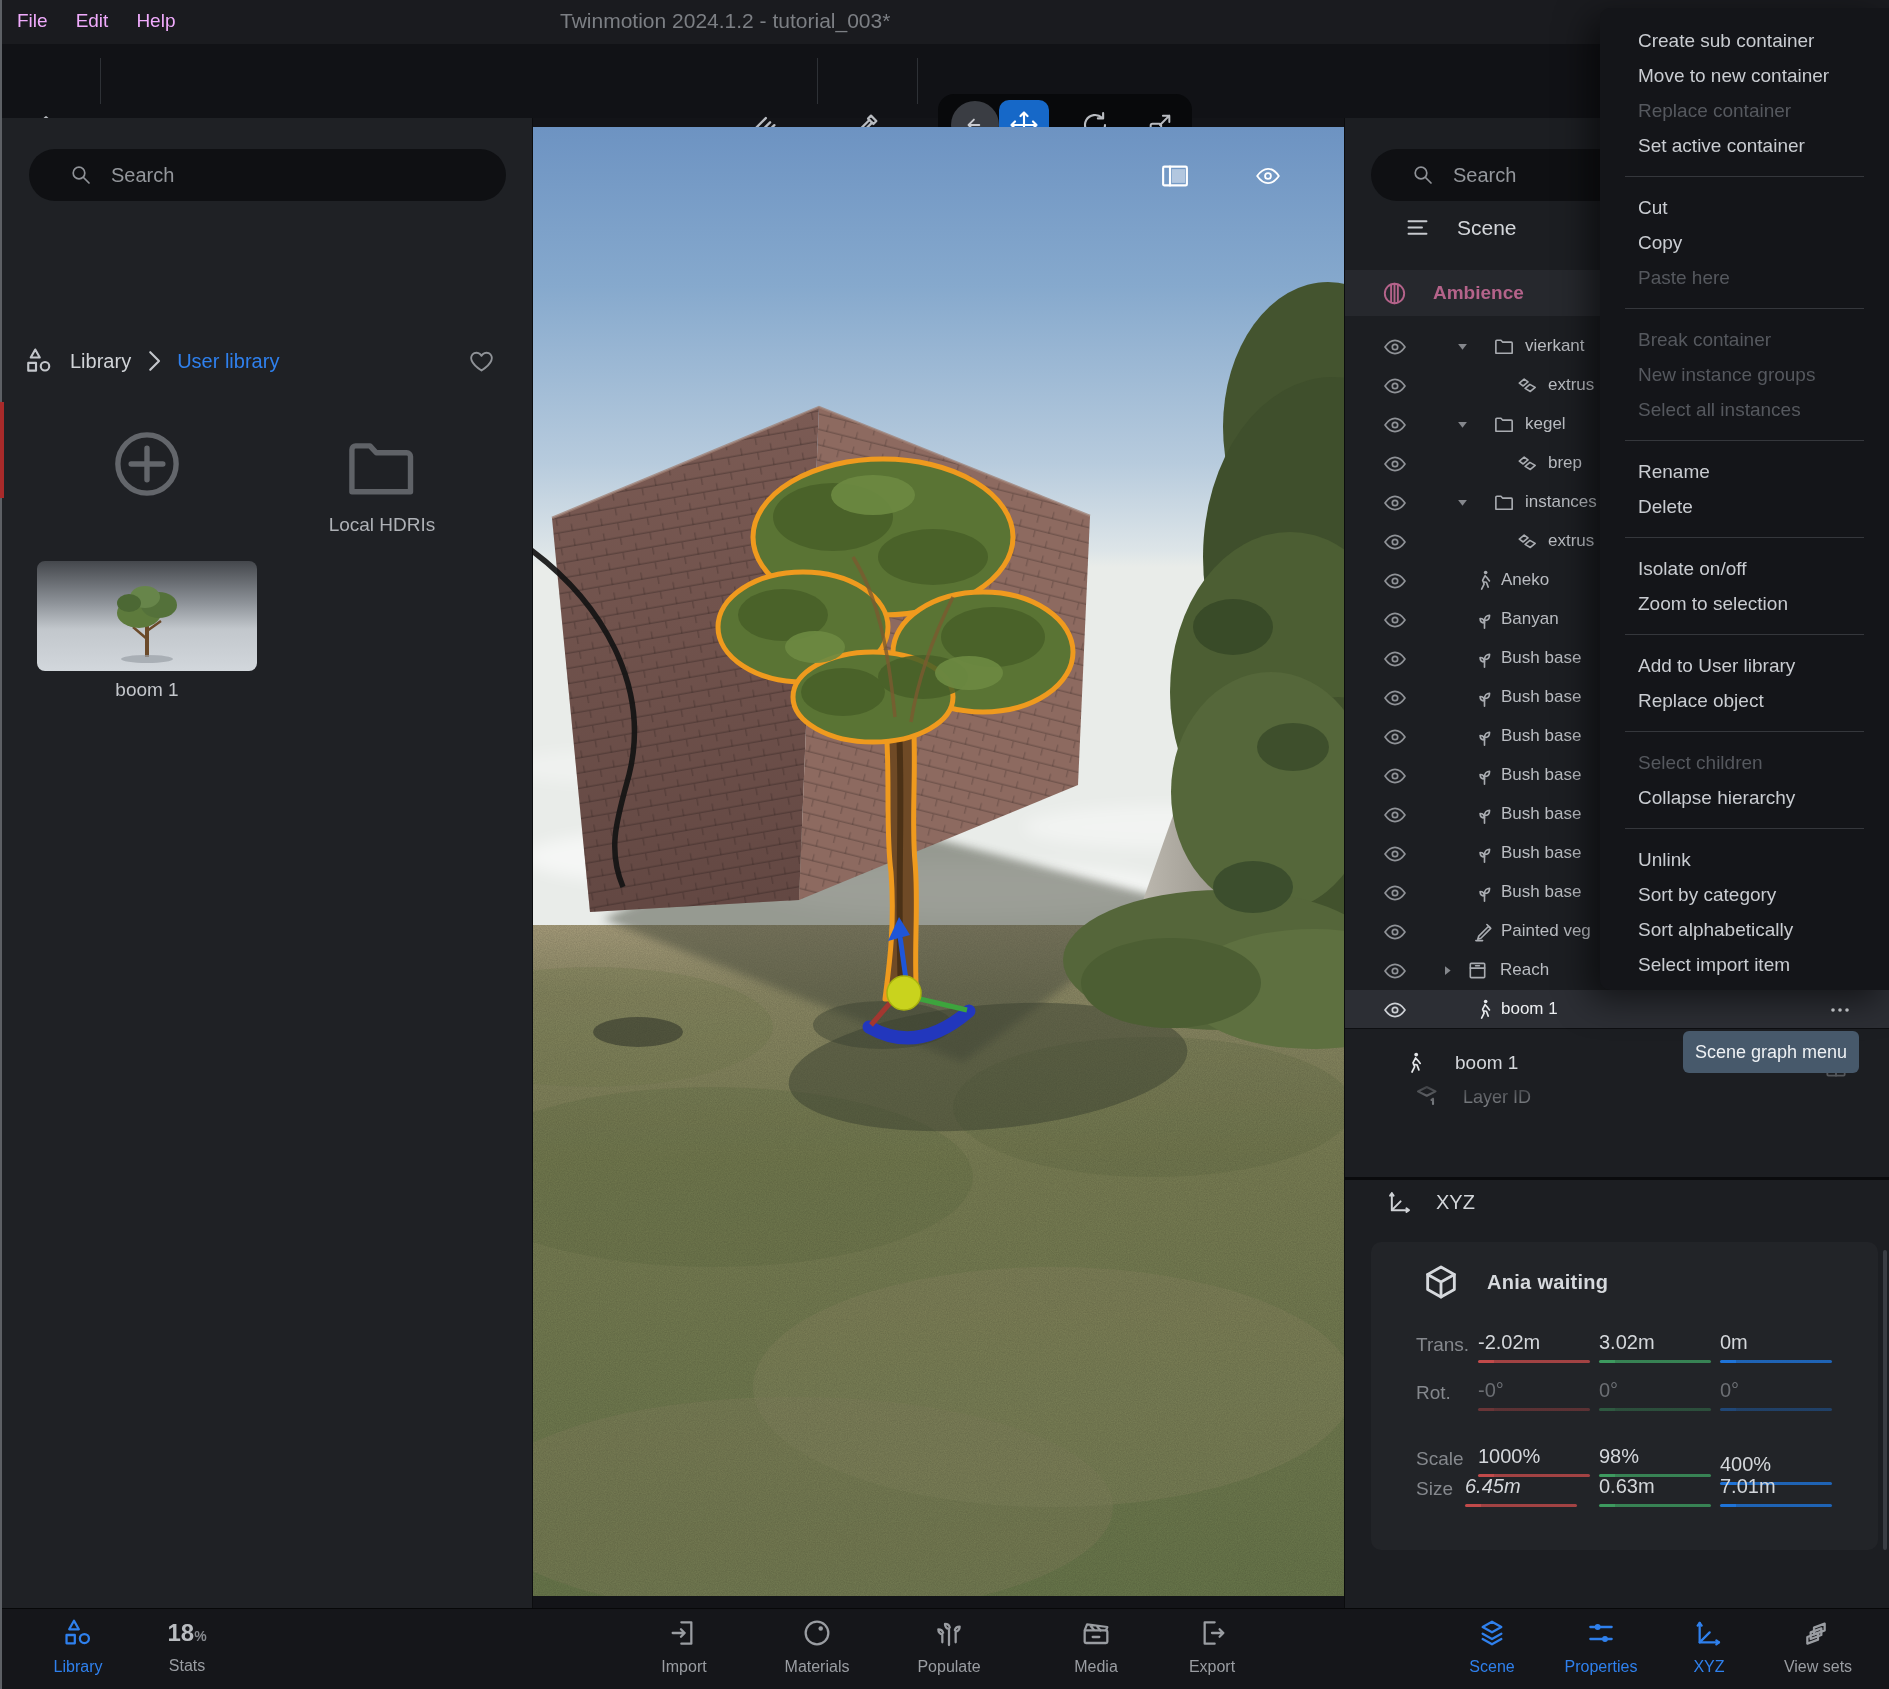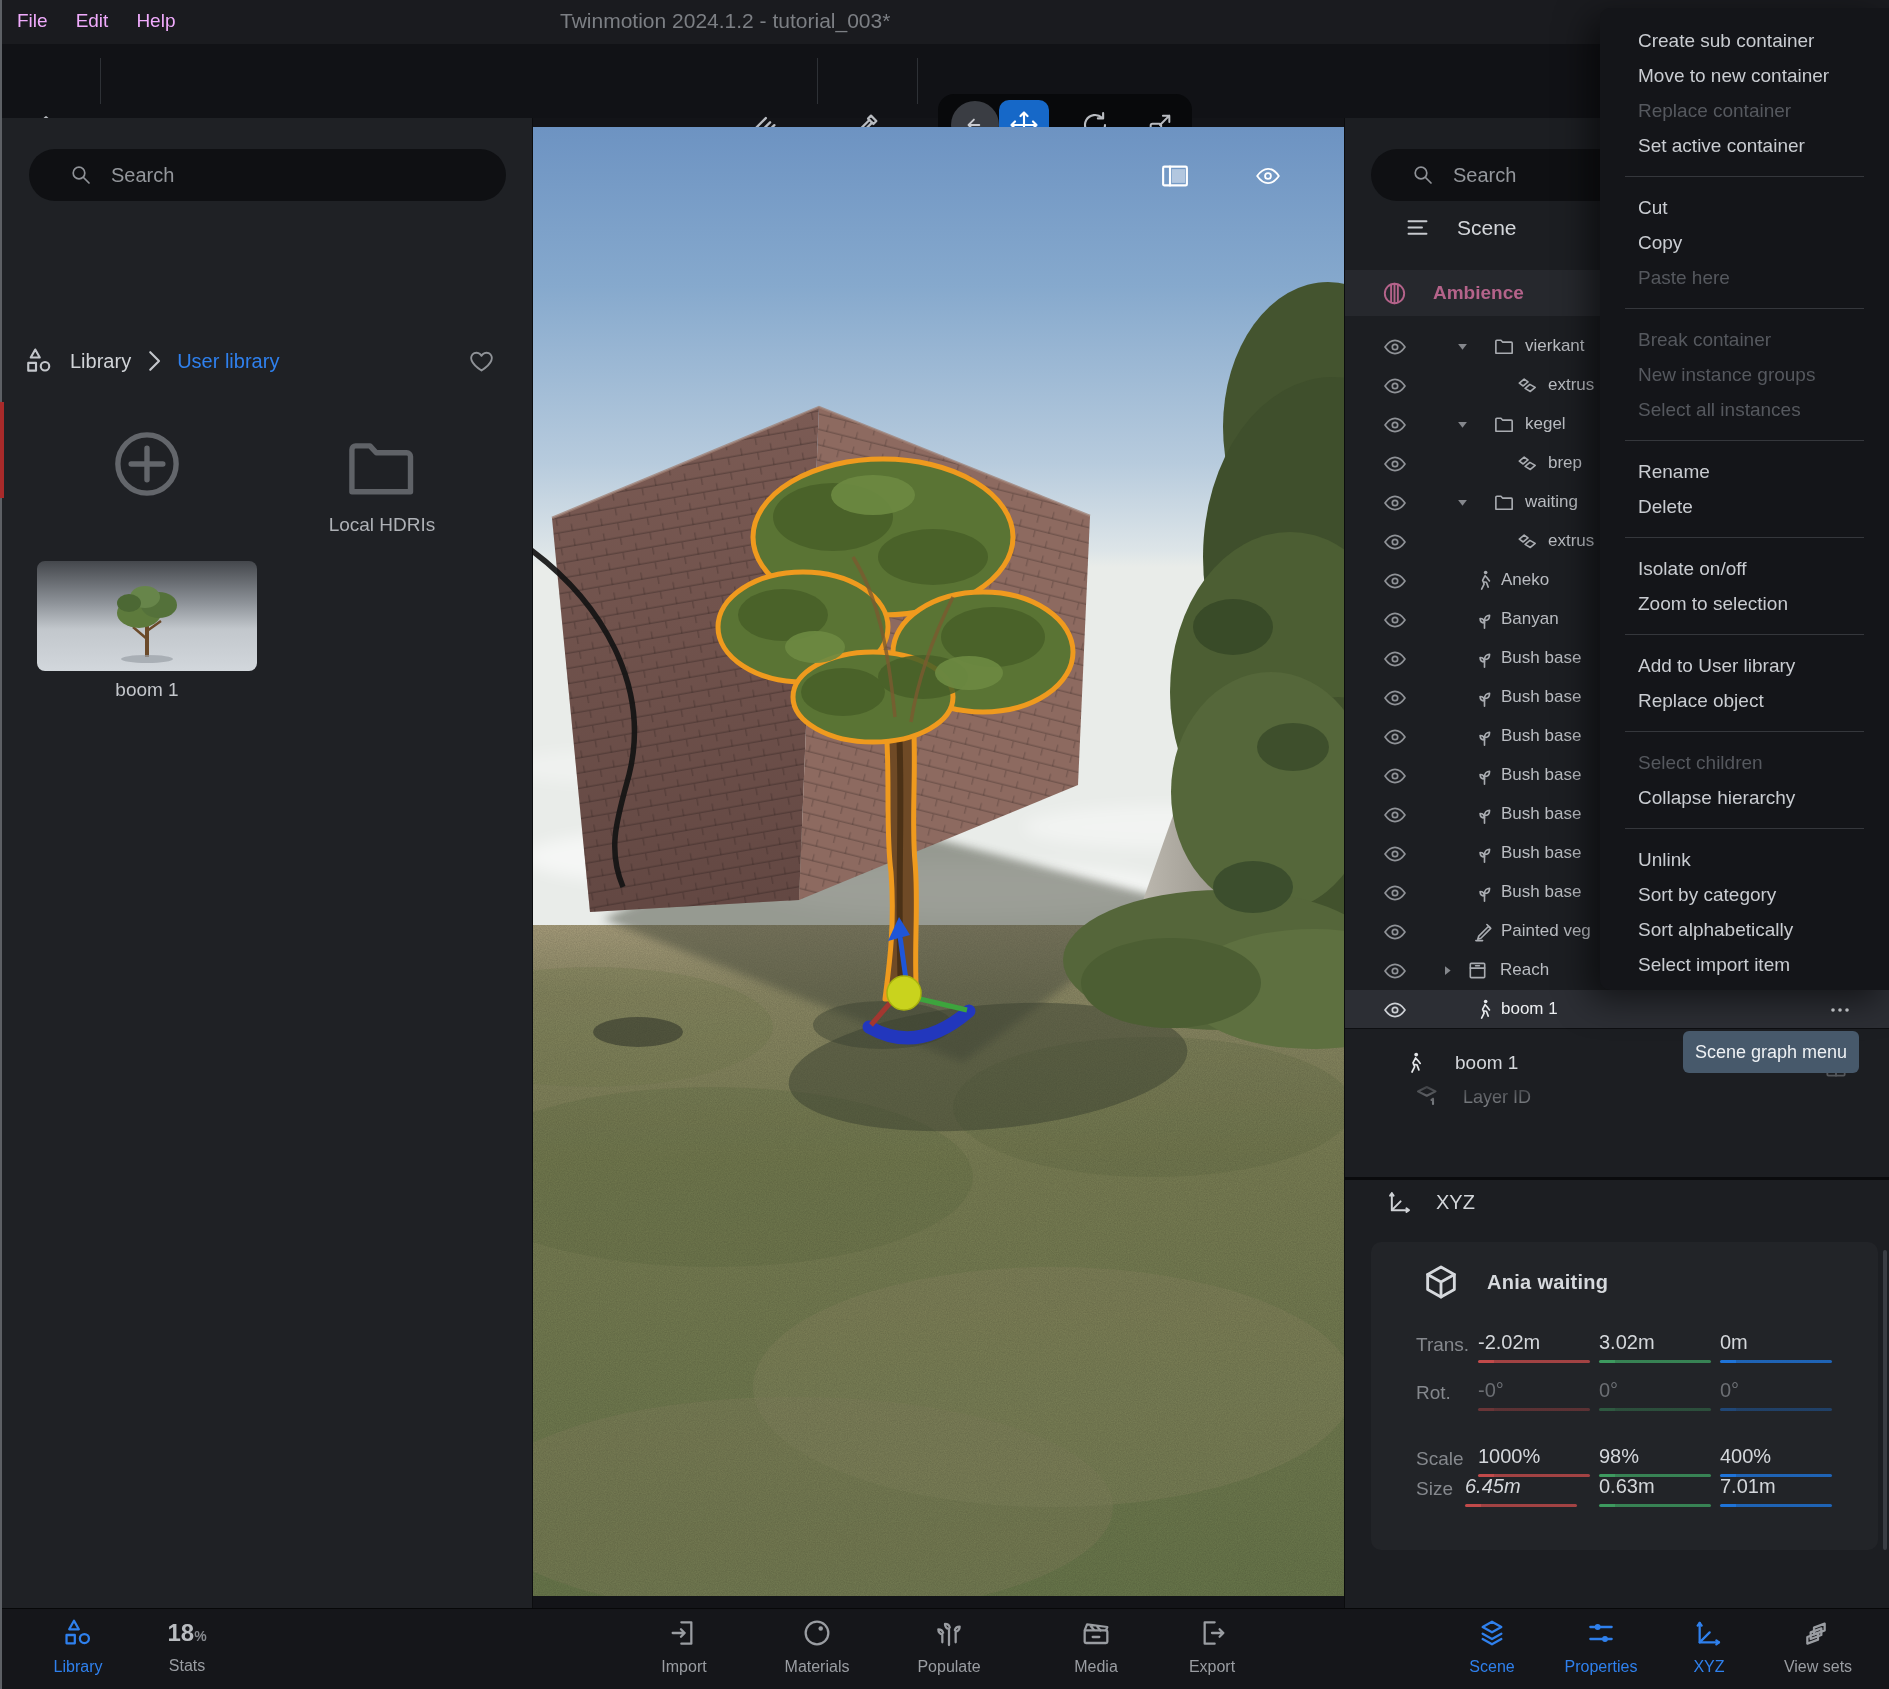--- a/index.html
+++ b/index.html
@@ -477,21 +477,21 @@
         <span class="exp ic" style="left:110px">
           <svg viewBox="0 0 24 24" fill="currentColor">
             <polygon points="5,8 19,8 12,17"></polygon>
           </svg>
         </span>
         <span class="obj ic" style="left:148px">
           <svg viewBox="0 0 24 24" fill="none" stroke="currentColor" stroke-width="1.7" stroke-linecap="round" stroke-linejoin="round">
             <path d="M3 19V6.5A1 1 0 0 1 4 5.5h4.3l1.9 2h8.8a1 1 0 0 1 1 1V19z"></path>
           </svg>
         </span>
-        <span class="lbl" style="left:180px">waiting</span>
+        <span class="lbl" style="left:180px">instances</span>
       </div>
       <div class="tree-row" style="top: 404px;">
         <span class="eye ic">
           <svg viewBox="0 0 24 24" fill="none" stroke="currentColor" stroke-width="1.7" stroke-linecap="round" stroke-linejoin="round">
             <path d="M2 12c3.2-4.6 6.9-6.6 10-6.6S18.8 7.4 22 12c-3.2 4.6-6.9 6.6-10 6.6S5.2 16.6 2 12z"></path>
             <circle cx="12" cy="12" r="2.7"></circle>
           </svg>
         </span>
         <span class="obj ic" style="left:171px">
           <svg viewBox="0 0 24 24" fill="none" stroke="currentColor" stroke-width="1.7" stroke-linecap="round" stroke-linejoin="round">
@@ -783,21 +783,21 @@
         <div class="xyz-row" style="top: 198px;">
           <span class="rl">Scale</span>
           <div class="xyz-cell" style="left: 107px;">
             <span class="v">1000%</span>
             <div class="u" style="background: linear-gradient(90deg, rgb(194, 74, 74) 0px, rgb(194, 74, 74) 14%, rgba(194, 74, 74, 0.8) 14%); opacity: 1;"></div>
           </div>
           <div class="xyz-cell" style="left: 228px;">
             <span class="v">98%</span>
             <div class="u" style="background: linear-gradient(90deg, rgb(61, 154, 95) 0px, rgb(61, 154, 95) 14%, rgba(61, 154, 95, 0.8) 14%); opacity: 1;"></div>
           </div>
-          <div class="xyz-cell" style="left: 349px;">
+          <div class="xyz-cell" style="left: 349px; margin-top: 8px;">
             <span class="v">400%</span>
             <div class="u" style="background: linear-gradient(90deg, rgb(30, 115, 216) 0px, rgb(30, 115, 216) 14%, rgba(30, 115, 216, 0.8) 14%); opacity: 1;"></div>
           </div>
         </div>
         <div class="xyz-row" style="top: 228px;">
           <span class="rl">Size</span>
           <div class="xyz-cell" style="left: 94px; font-style: italic;">
             <span class="v">6.45m</span>
             <div class="u" style="background: linear-gradient(90deg, rgb(194, 74, 74) 0px, rgb(194, 74, 74) 14%, rgba(194, 74, 74, 0.8) 14%); opacity: 1;"></div>
           </div>

